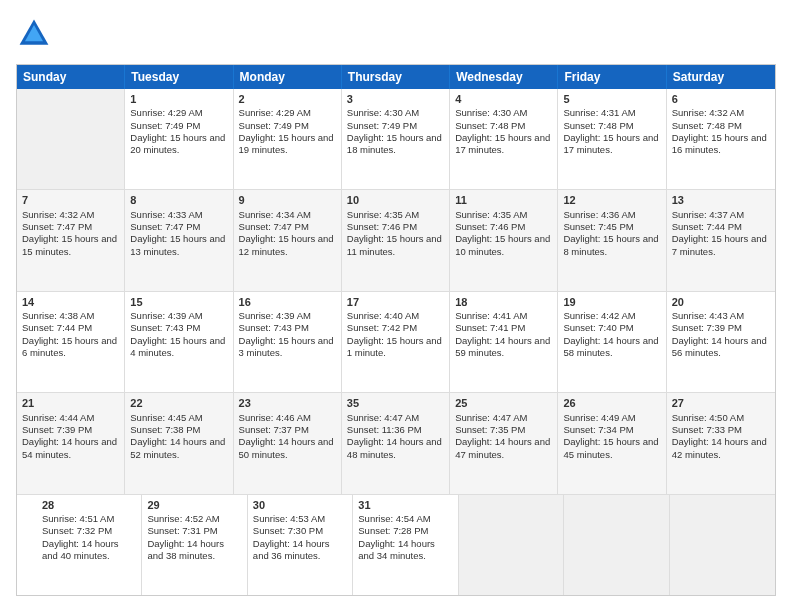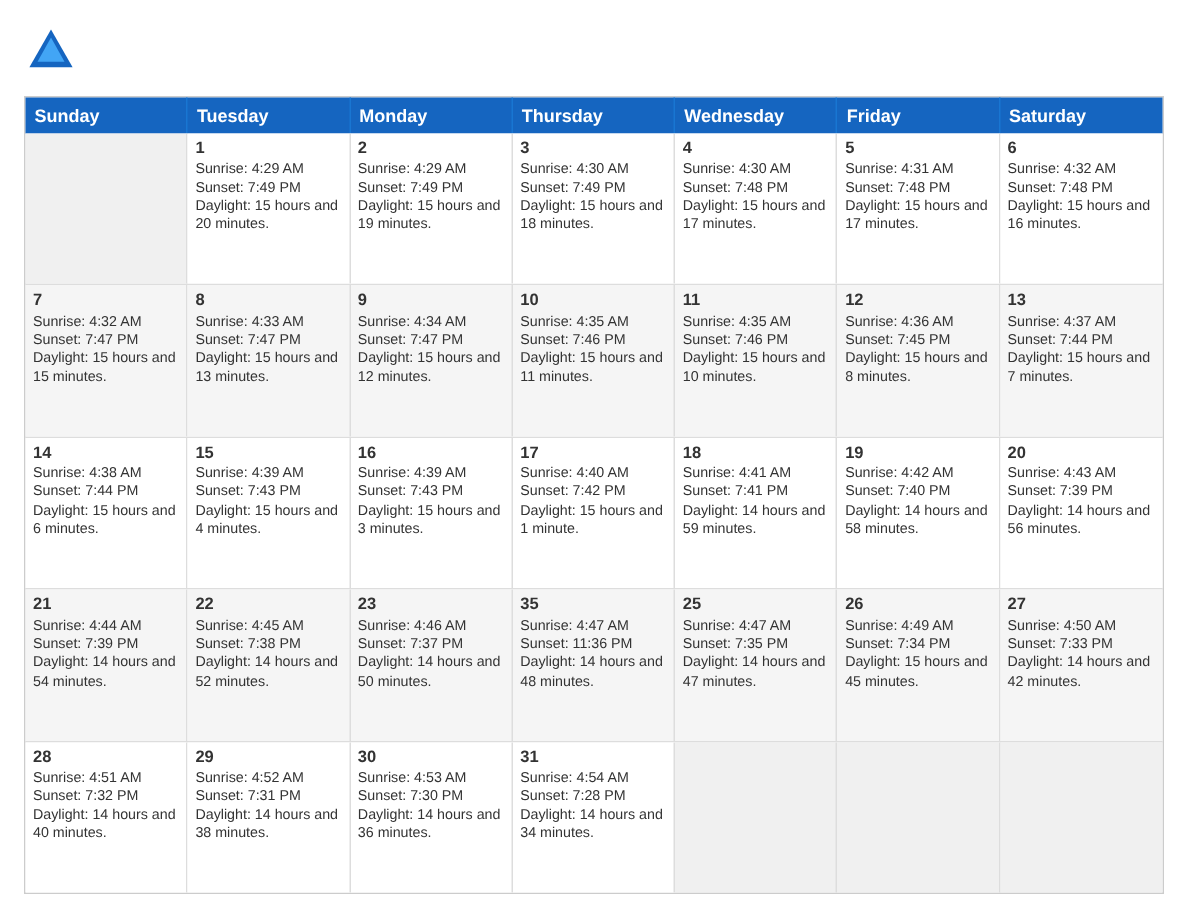--- a/index.html
+++ b/index.html
@@ -84,21 +84,21 @@
       display: flex;
       flex-direction: column;
       flex: 1;
     }
     .cal-row {
       display: grid;
       grid-template-columns: repeat(7, 1fr);
       flex: 1;
       border-bottom: 1px solid #ddd;
     }
-    .cal-row:last-child { border-bottom: none; }
+    .cal-row:last-child { border-bottom: none; margin-left: 20px; }
     .cal-cell {
       border-right: 1px solid #ddd;
       padding: 3px 5px;
       font-size: 9.5px;
       color: #333;
       line-height: 1.3;
     }
     .cal-cell:last-child { border-right: none; }
     .cal-cell.empty { background: #f9f9f9; }
     .day-num {

